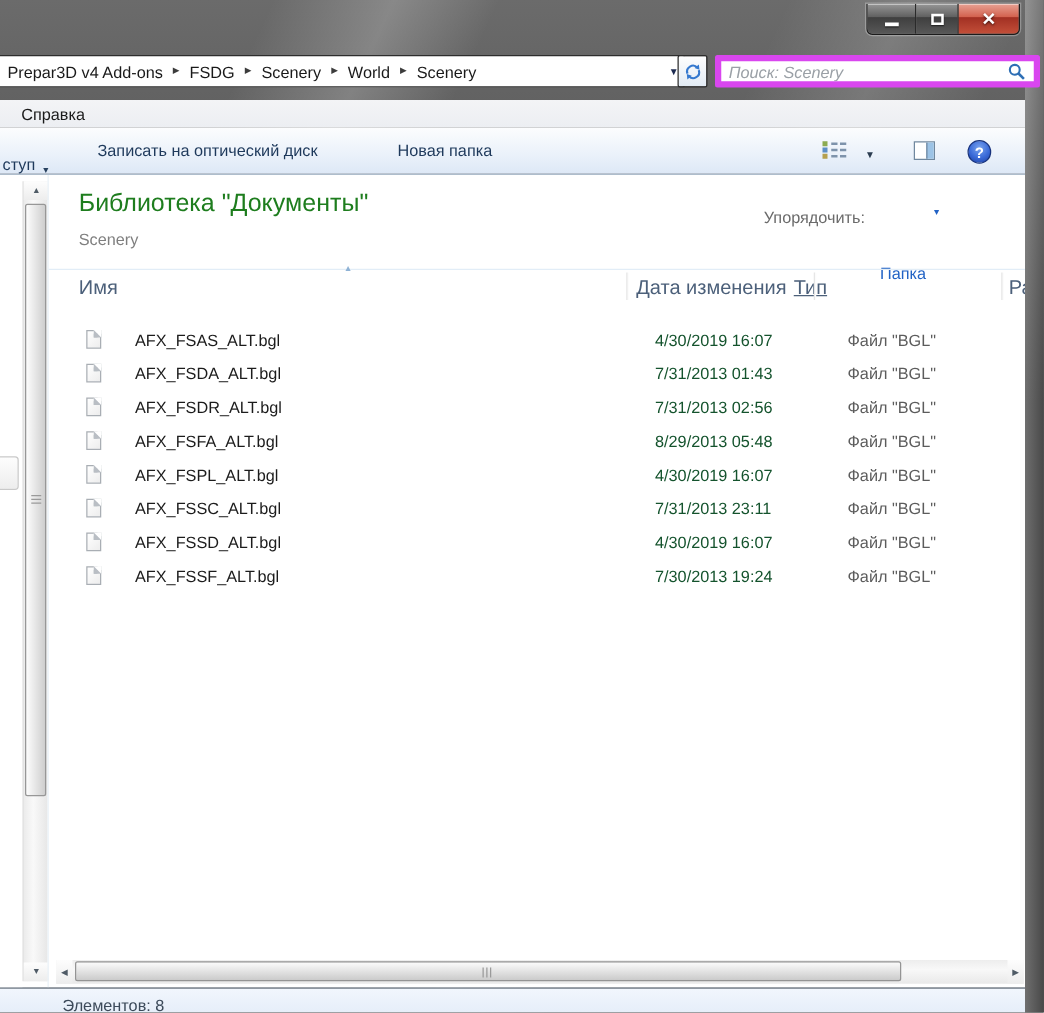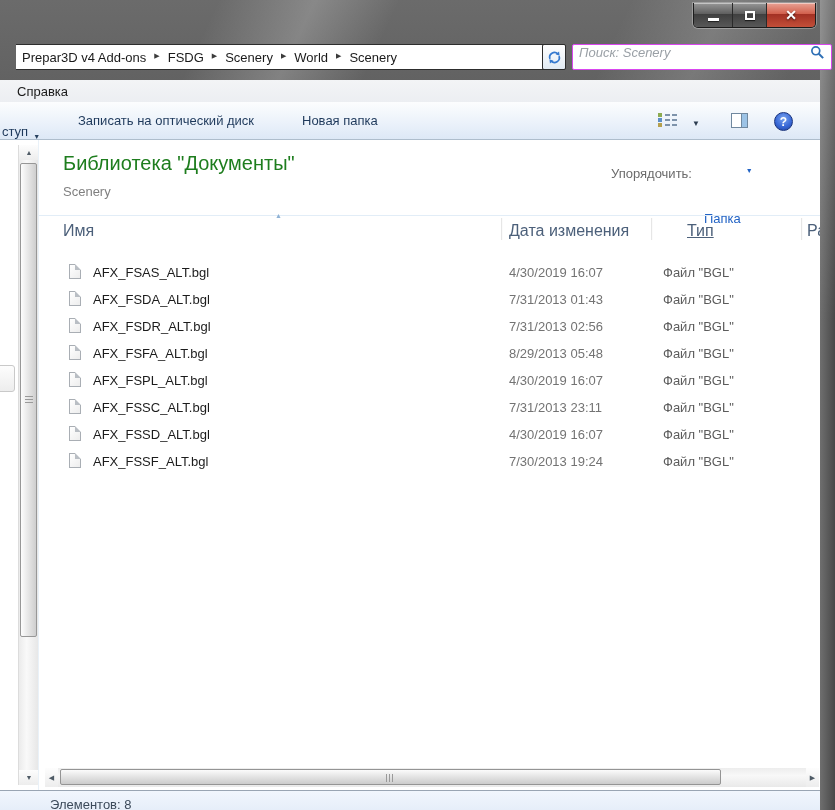--- a/index.html
+++ b/index.html
@@ -29,30 +29,30 @@
     border-right:1px solid #2a2a2a; box-shadow:inset 0 1px 0 rgba(255,255,255,.45); }
   .cbtn.max { width:34px; }
   .cbtn.close { width:48px; border-right:none;
     background:linear-gradient(to bottom, #e8a294, #d2604d 45%, #a23023 46%, #c34f39); }
   .glyph-min { width:11px; height:3px; background:#fff; margin-top:9px; box-shadow:0 1px 1px rgba(0,0,0,.6); }
   .glyph-max { width:10px; height:9px; border:2px solid #fff; box-shadow:0 1px 1px rgba(0,0,0,.6); }
   .glyph-close { color:#fff; font-size:14px; font-weight:bold; text-shadow:0 1px 2px rgba(0,0,0,.7); line-height:1; }
 
   
   .addr-row { position:absolute; left:0; top:44px; height:26px; width:835px; }
-  .addr-field { position:absolute; left:16px; top:0; width:548px; height:26px; background:#fff;
+  .addr-field { position:absolute; left:0; top:0; width:548px; height:26px; background:#fff;
     border:1px solid #2d2d2d; border-left:none; border-radius:0 2px 2px 0; display:flex; align-items:center; padding:0 4px 0 6px;justify-content:flex-end; }
   .crumbs { display:flex; align-items:center; flex:1; overflow:hidden; white-space:nowrap; }
   .crumb { font-size:13px; color:#1a1a1a; }
   .crumb-sep { font-size:7px; color:#3c3c3c; margin:0 8px; transform:translateY(-1px); }
   .addr-caret { font-size:8px; color:#1c2a50; margin-left:6px; }
   .refresh-btn { position:absolute; left:542px; top:0; width:24px; height:26px; background:linear-gradient(#fefefe,#e2ebf4);
     border:1px solid #2d2d2d; border-radius:2px; display:flex; align-items:center; justify-content:center; }
   .search-field { position:absolute; left:572px; top:0; width:260px; height:26px; background:#fff;
-    border:1px solid #d946ef; border-radius:2px; display:flex; align-items:flex-start; padding:0 6px; }
+    border:5px solid #d946ef; border-radius:2px; display:flex; align-items:flex-end; padding:0 6px; }
   .search-field input { flex:1; border:none; outline:none; font-size:13px; font-family:inherit; color:#333; background:transparent; min-width:0; }
   .search-field input::placeholder { font-style:italic; color:#9aa0a6; }
 
   
   .menubar { position:absolute; left:0; top:80px; width:820px; height:22px;
     background:linear-gradient(#f3f4f6,#eceef2); display:flex; align-items:center; }
   .menu-item { font-size:13px; color:#1a1a1a; padding:0 6px 0 17px; }
 
   
   .toolbar { position:absolute; left:0; top:102px; width:820px; height:38px;
@@ -99,23 +99,23 @@
   .arrange-value { color:#2263c5; margin-left:12px;margin-top:45px; }
   .arrange-caret { color:#2263c5; font-size:7px; margin-left:5px; transform:translateY(1px); }
 
   .col-header { position:absolute; left:0; top:75px; width:782px; height:26px; border-top:1px solid #e2edf7; }
   .col-label { position:absolute; top:6px; font-size:16px; color:#4c607a; }
   .col-sep { position:absolute; top:2px; height:22px; width:1px; background:#e6e6e6; box-shadow:1px 0 0 #fbfbfb; }
   .sort-icon { position:absolute; left:236px; top:-4px; font-size:7px; color:#8fb2d5; }
 
   .rows { position:absolute; left:0; top:118px; width:782px; }
   .file-row { position:relative; height:27px; }
-  .file-row .cell { position:absolute; top:50%; transform:translateY(-50%); font-size:13px; white-space:nowrap; }
+  .file-row .cell { position:absolute; top:50%; transform:translateY(-50%); font-size:13px; white-space:nowrap;margin-left:15px; }
   .cell.name { left:54px; color:#1c1c1c; }
-  .cell.date { left:470px; color:#737373; }
+  .cell.date { left:470px; color:#14532d; }
   .cell.type { left:624px; color:#5c5c5c; }
   .doc-icon { position:absolute; left:30px; top:50%; margin-top:-8px; width:12px; height:15px;
     background:linear-gradient(135deg,#ffffff,#ededed); border:1px solid #a9aeb4; }
   .doc-icon::after { content:''; position:absolute; top:-1px; right:-1px; width:0; height:0;
     border:3px solid; border-color:#fff #fff #b9bec4 #b9bec4; }
 
   
   .hscroll { position:absolute; left:6px; top:628px; width:774px; height:19px;
     background:linear-gradient(#ededed,#f8f8f8 40%,#e9e9e9); }
   .hscroll .btn { position:absolute; top:0; width:13px; height:19px; display:flex; align-items:center; justify-content:center;
@@ -186,21 +186,21 @@
 </div>
 
 <div class="toolbar">
   <div class="tb-item" style="left:2px;align-items:flex-end;">
     <span>ступ</span>
     <span class="tb-caret">▼</span>
   </div>
   <div class="tb-item" style="left:78px;">
     <span>Записать на оптический диск</span>
   </div>
-  <div class="tb-item" style="left:302px;">
+  <div class="tb-item" style="left:318px;">
     <span>Новая папка</span>
   </div>
   <div class="views-icon">
     <div class="vrow" style="top:0;">
         <i class="sq" style="background:#8cab52;"></i>
         <i class="ln" style="left:7px;width:5px;"></i>
         <i class="ln" style="left:14px;width:5px;"></i>
       </div>
     <div class="vrow" style="top:5px;">
         <i class="sq" style="background:#5d8fc6;"></i>
@@ -245,21 +245,21 @@
     <div class="arrange">
       <span class="arrange-label">Упорядочить:</span>
       <span class="arrange-value">Папка</span>
       <span class="arrange-caret">▼</span>
     </div>
 
     <div class="col-header">
       <span class="sort-icon">▲</span>
       <span class="col-label" style="left:24px;">Имя</span>
       <span class="col-label" style="left:470px;">Дата изменения</span>
-      <span class="col-label" style="left:648px;text-decoration:underline;">Тип</span>
+      <span class="col-label" style="left:596px;text-decoration:underline;">Тип</span>
       <span class="col-label" style="left:768px;">Ра</span>
       <i class="col-sep" style="left:462px;"></i>
       <i class="col-sep" style="left:612px;"></i>
       <i class="col-sep" style="left:762px;"></i>
     </div>
 
     <div class="rows" id="rows">
         <div class="file-row">
           <span class="doc-icon"></span>
           <span class="cell name">AFX_FSAS_ALT.bgl</span>

